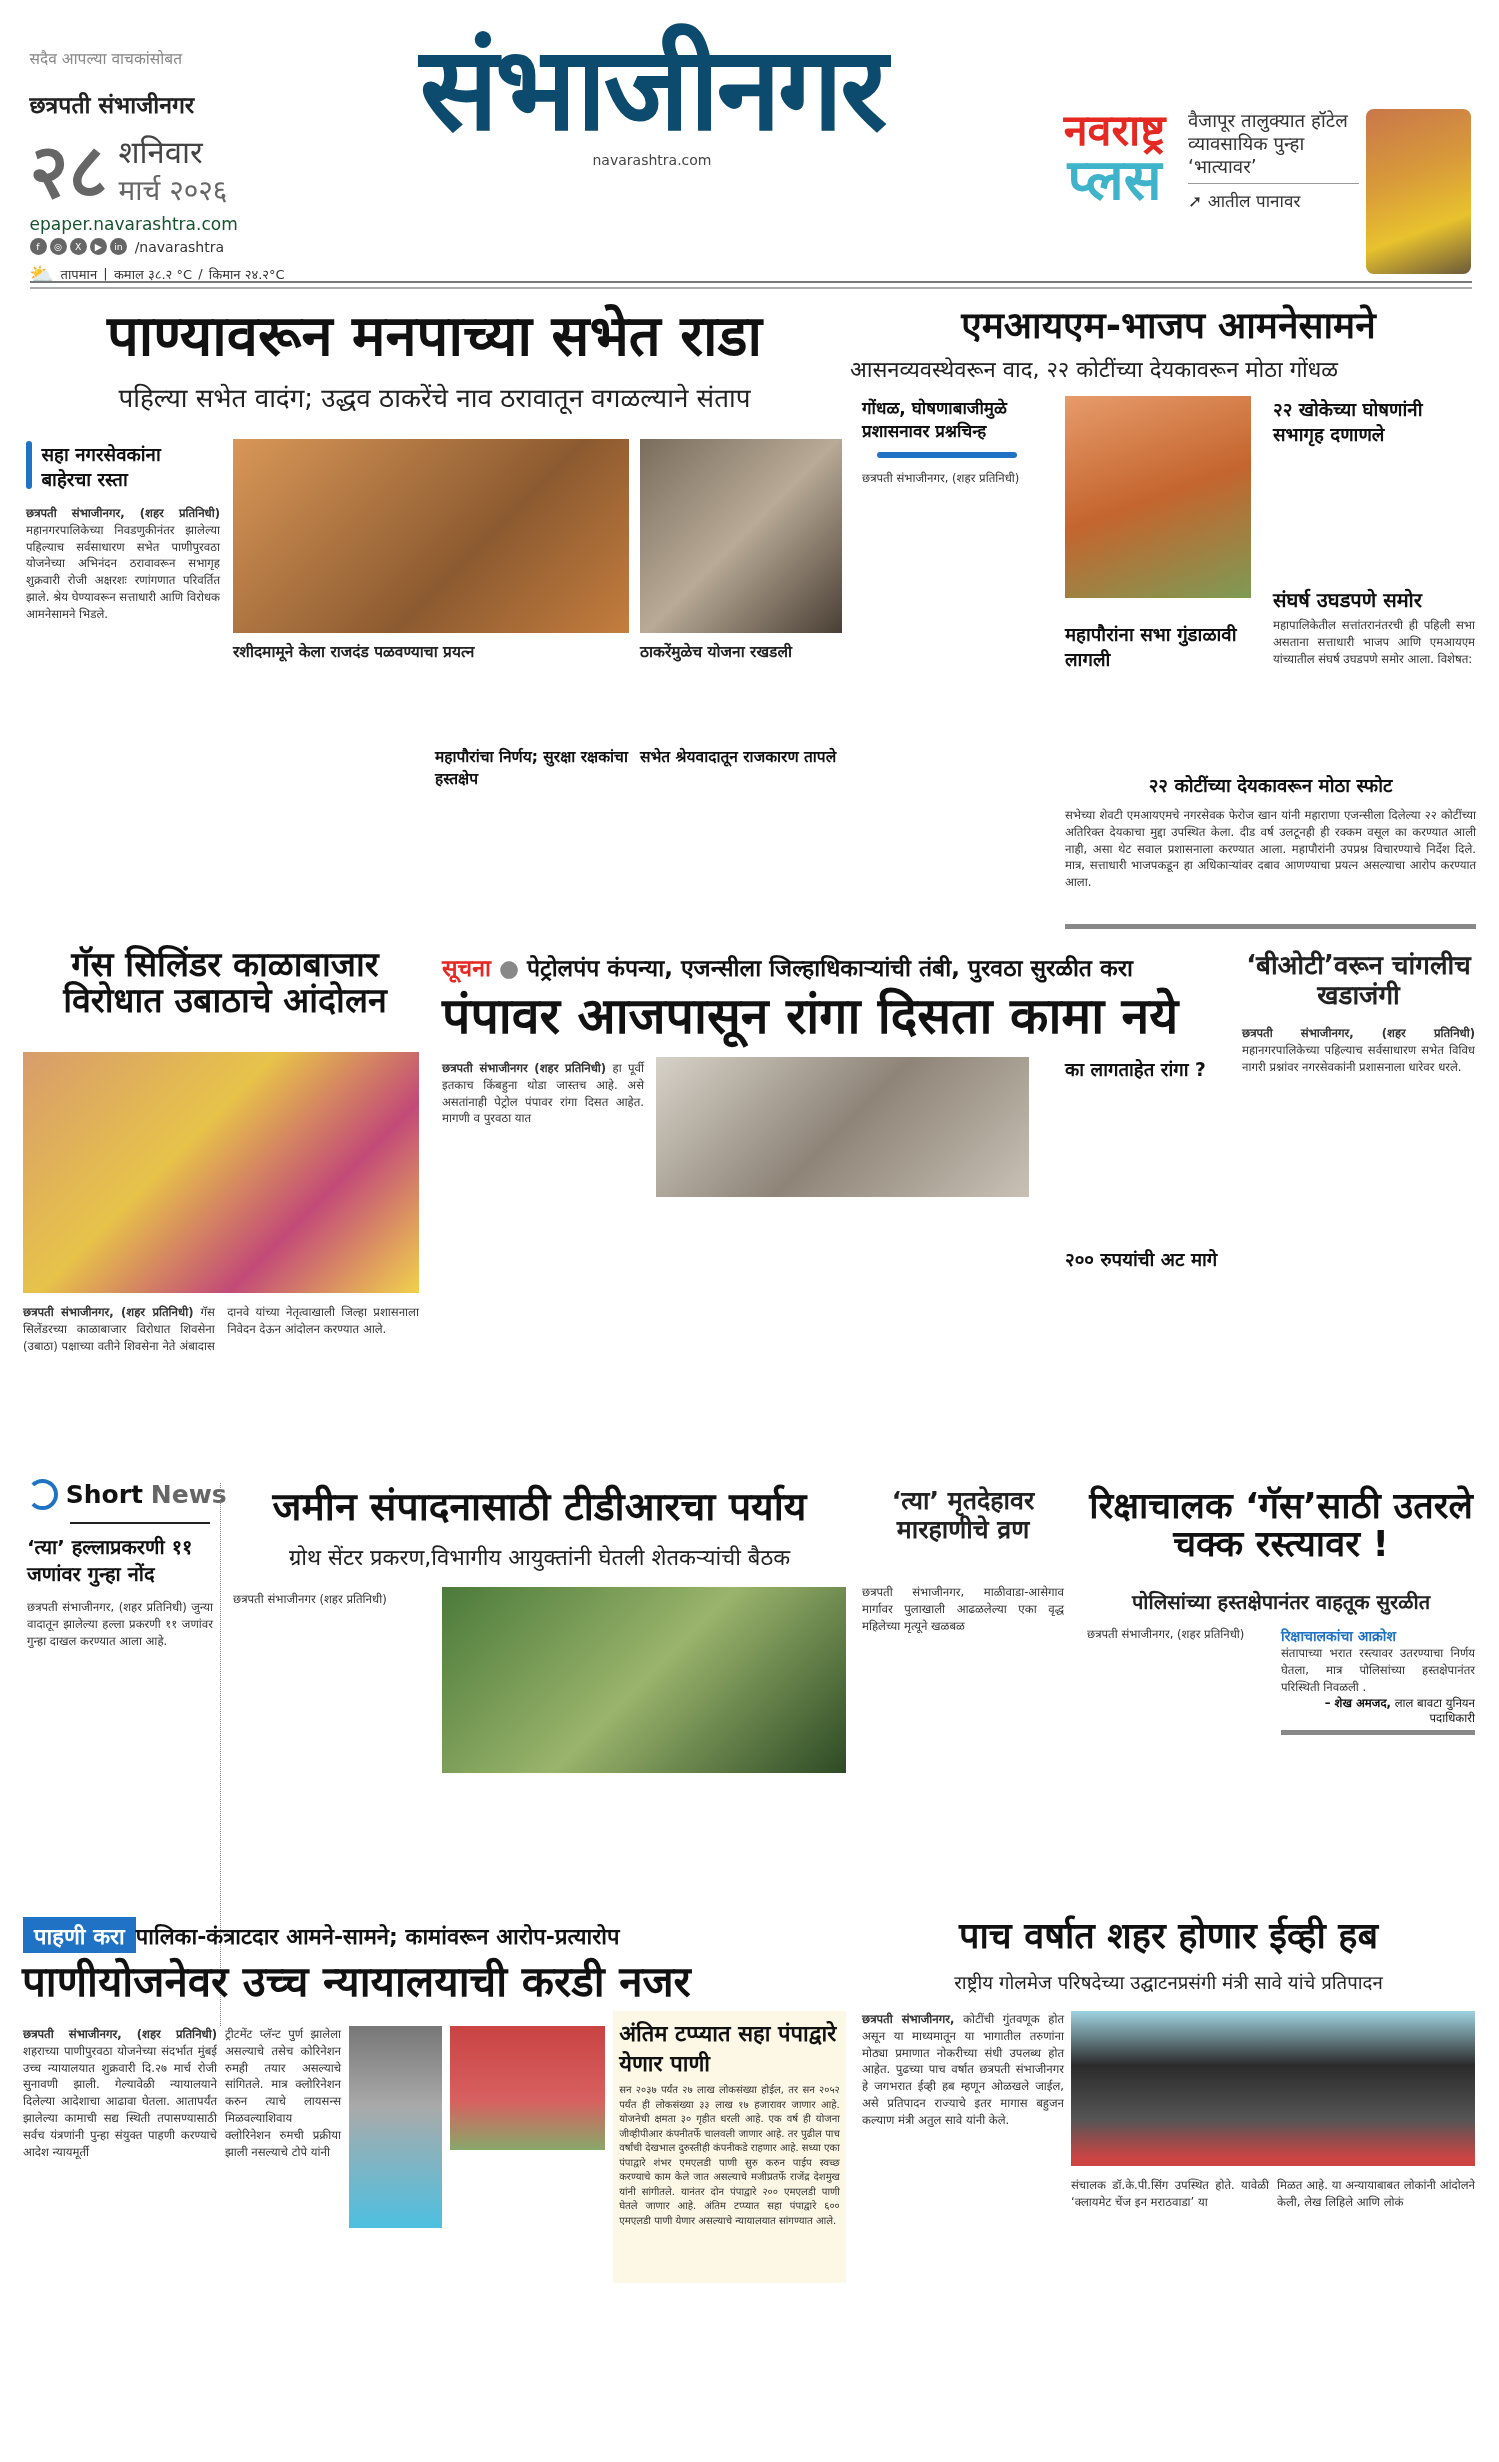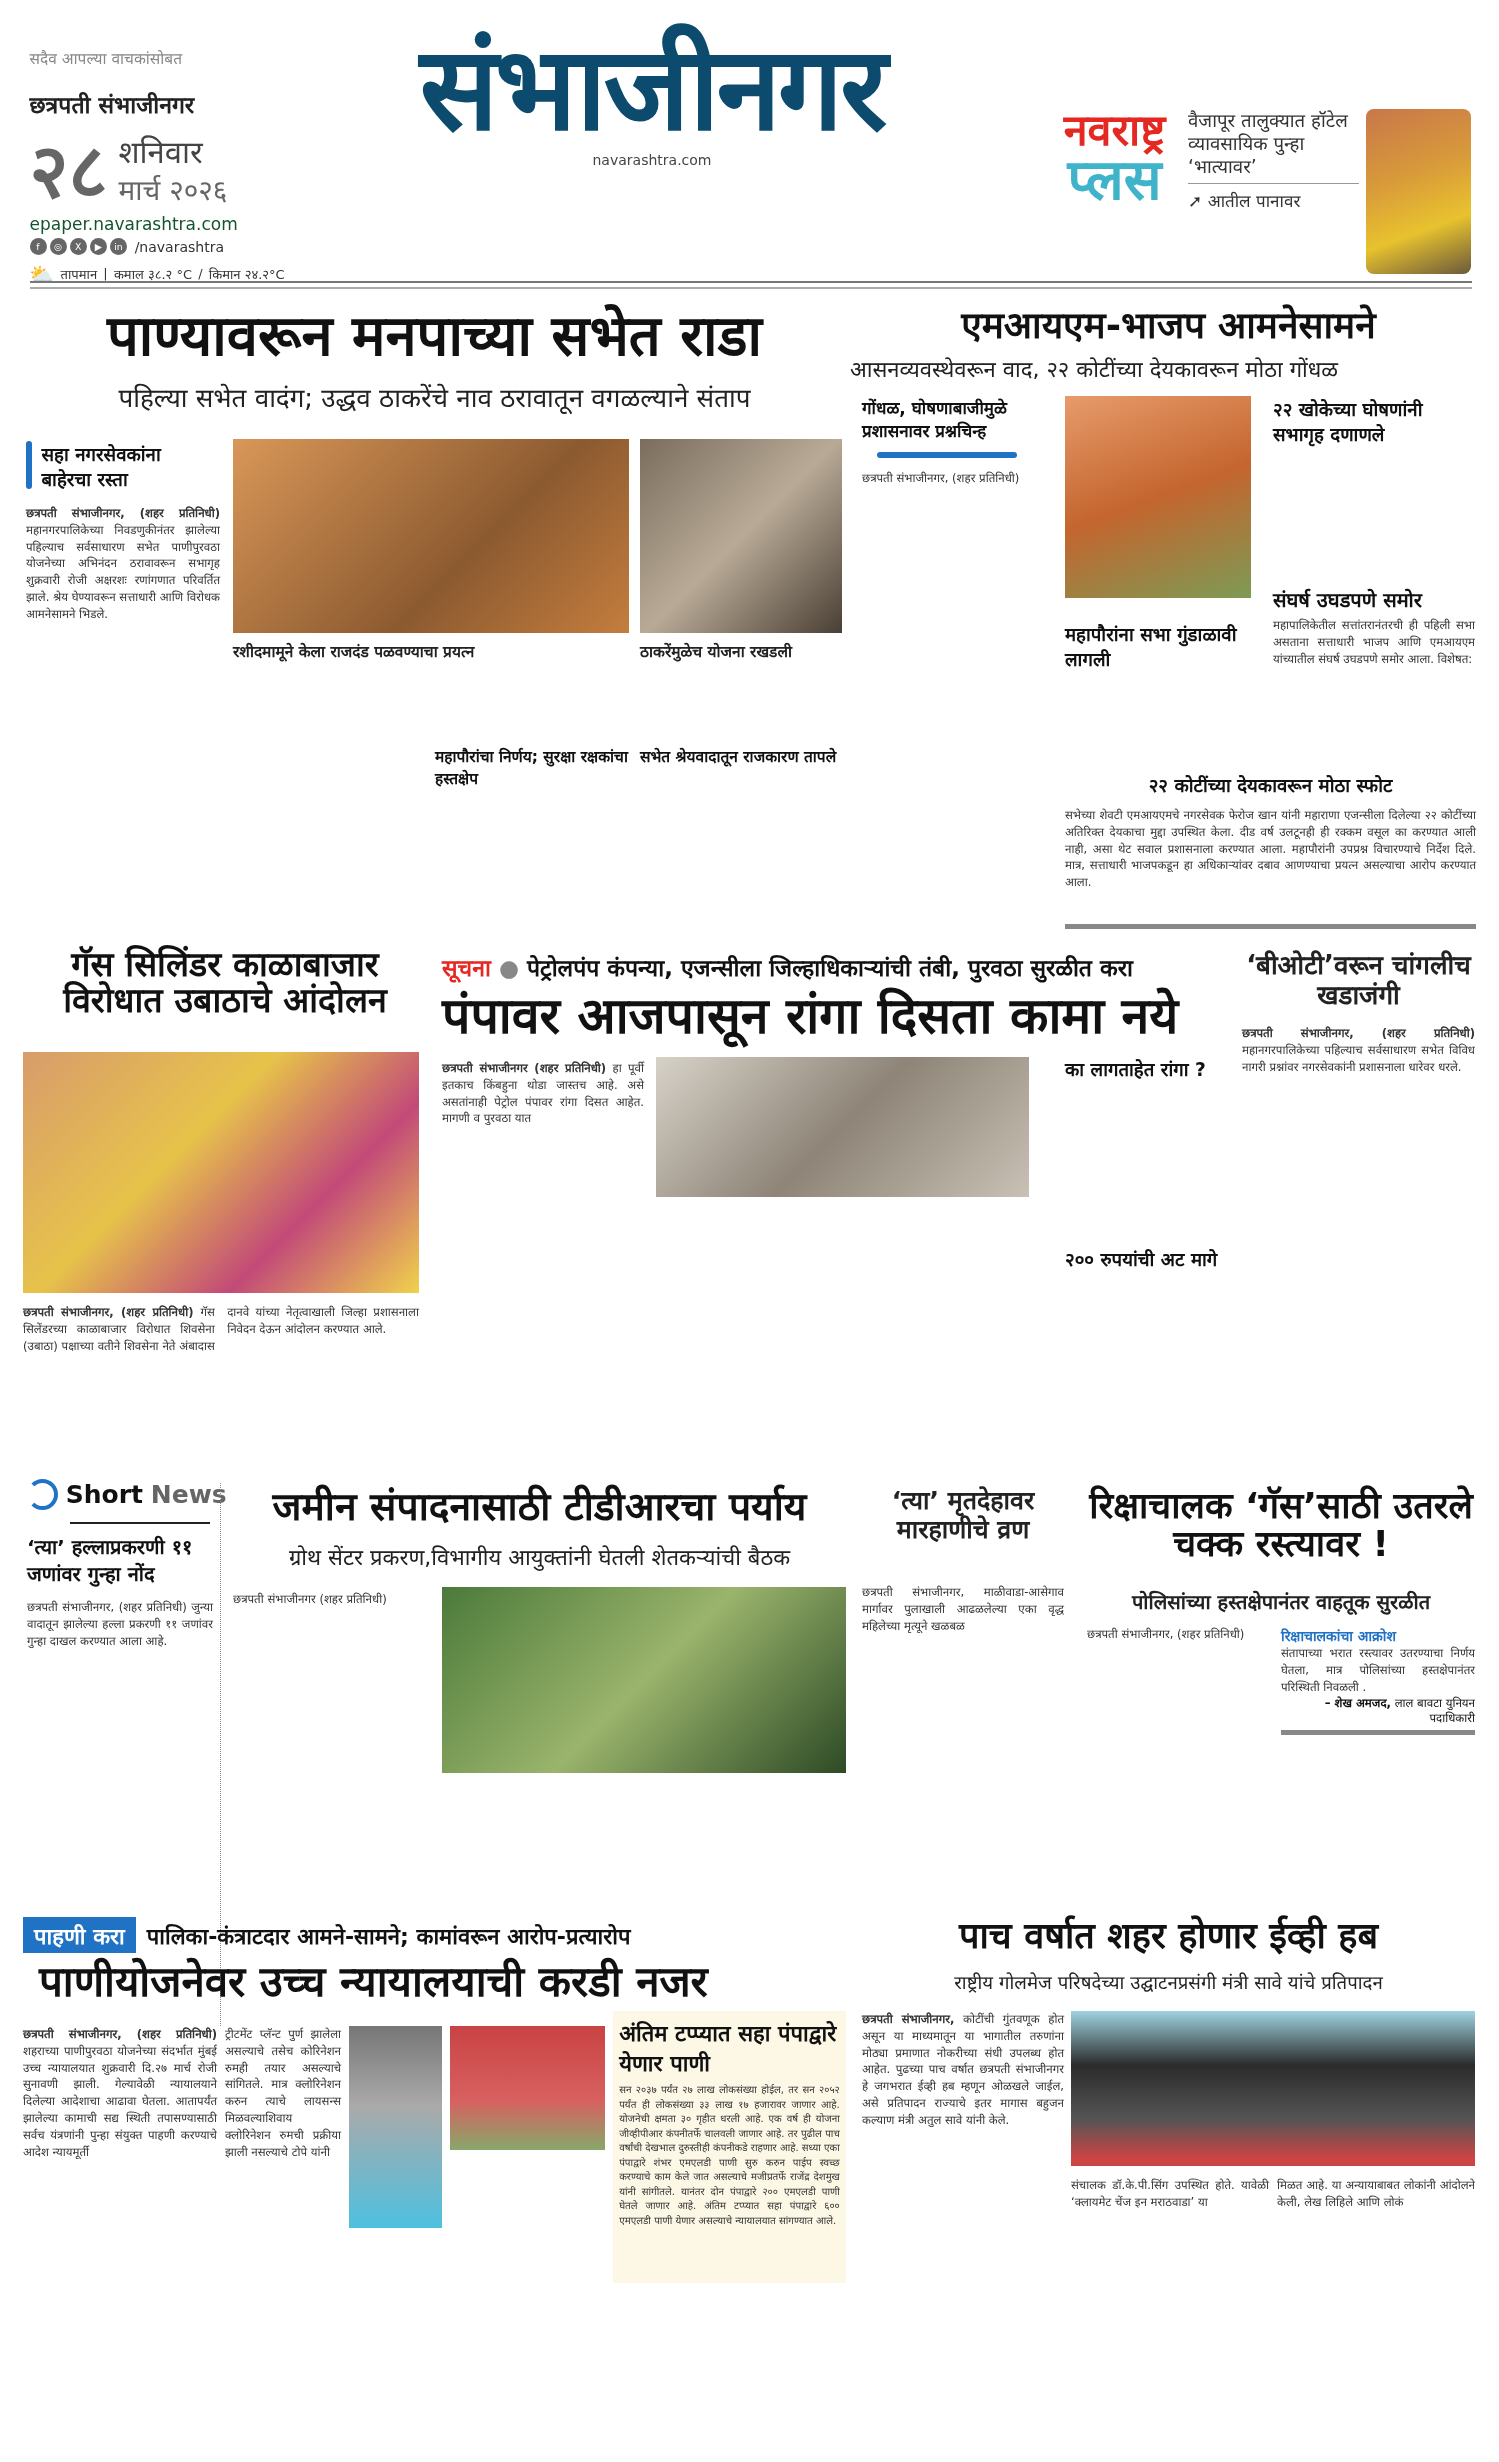--- a/index.html
+++ b/index.html
@@ -169,25 +169,25 @@
 <div class="abs h1" style="left:1087px;top:1487px;width:388px;font-size:36px;text-align:center;font-weight:bold">रिक्षाचालक ‘गॅस’साठी उतरले चक्क रस्त्यावर !</div>
 <div class="abs h2" style="left:1087px;top:1591px;width:388px;font-size:20px;text-align:center;font-weight:bold">पोलिसांच्या हस्तक्षेपानंतर वाहतूक सुरळीत</div>
 <div class="abs body-text" style="left:1087px;top:1626px;width:186px">छत्रपती संभाजीनगर, (शहर प्रतिनिधी)</div>
 <div class="abs" style="left:1281px;top:1626px;width:194px">
   <div style="font-size:14px;font-weight:bold;color:#1f72c4">रिक्षाचालकांचा आक्रोश</div>
   <div class="body-text">संतापाच्या भरात रस्त्यावर उतरण्याचा निर्णय घेतला, मात्र पोलिसांच्या हस्तक्षेपानंतर परिस्थिती निवळली .</div>
   <div style="font-size:11.6px;text-align:right"><b>– शेख अमजद,</b> <span>लाल बावटा युनियन पदाधिकारी</span></div>
   <div class="hr-gray" style="margin-top:4.7px"></div>
 </div>
 
-<div class="abs" style="left:23px;top:1917px;display:flex;align-items:center;gap:11px;width:823px">
+<div class="abs" style="left:23px;top:1917px;display:flex;align-items:center;width:823px">
   <span class="tab-label">पाहणी करा</span>
   <span style="font-size:22px;font-weight:bold">पालिका-कंत्राटदार आमने-सामने; कामांवरून आरोप-प्रत्यारोप</span>
 </div>
-<div class="abs h1" style="left:39px;top:1960px;width:823px;font-size:42px;font-weight:bold">पाणीयोजनेवर उच्च न्यायालयाची करडी नजर</div>
+<div class="abs h1" style="left:22px;top:1960px;width:823px;font-size:42px;font-weight:bold">पाणीयोजनेवर उच्च न्यायालयाची करडी नजर</div>
 <div class="abs body-text" style="left:23px;top:2026px;width:194px">
   <b>छत्रपती संभाजीनगर, (शहर प्रतिनिधी)</b> <span>शहराच्या पाणीपुरवठा योजनेच्या संदर्भात मुंबई उच्च न्यायालयात शुक्रवारी दि.२७ मार्च रोजी सुनावणी झाली. गेल्यावेळी न्यायालयाने दिलेल्या आदेशाचा आढावा घेतला. आतापर्यंत झालेल्या कामाची सद्य स्थिती तपासण्यासाठी सर्वच यंत्रणांनी पुन्हा संयुक्त पाहणी करण्याचे आदेश न्यायमूर्ती</span>
 </div>
 <div class="abs body-text" style="left:225px;top:2026px;width:116px">ट्रीटमेंट प्लॅन्ट पुर्ण झालेला असल्याचे तसेच कोरिनेशन रुमही तयार असल्याचे सांगितले. मात्र क्लोरिनेशन करुन त्याचे लायसन्स मिळवल्याशिवाय क्लोरिनेशन रुमची प्रक्रीया झाली नसल्याचे टोपे यांनी</div>
 <div class="abs" style="left:349px;top:2026px;width:93px;height:202px;background:linear-gradient(180deg,#777,#aaa 40%,#4dc0e0)"></div>
 <div class="abs" style="left:450px;top:2026px;width:155px;height:124px;background:linear-gradient(180deg,#c94343,#d86060 60%,#88a86a)"></div>
 <div class="abs yellow-box" style="left:613px;top:2011px;width:233px;height:272px;padding:6.2px">
   <div style="font-size:22px;font-weight:bold">अंतिम टप्प्यात सहा पंपाद्वारे येणार पाणी</div>
   <div class="body-text" style="font-size:10px;margin-top:6.2px">सन २०३७ पर्यंत २७ लाख लोकसंख्या होईल, तर सन २०५२ पर्यंत ही लोकसंख्या ३३ लाख १७ हजारावर जाणार आहे. योजनेची क्षमता ३० गृहीत धरली आहे. एक वर्ष ही योजना जीव्हीपीआर कंपनीतर्फे चालवली जाणार आहे. तर पुढील पाच वर्षांची देखभाल दुरुस्तीही कंपनीकडे राहणार आहे. सध्या एका पंपाद्वारे शंभर एमएलडी पाणी सुरु करुन पाईप स्वच्छ करण्याचे काम केले जात असल्याचे मजीप्रतर्फे राजेंद्र देशमुख यांनी सांगीतले. यानंतर दोन पंपाद्वारे २०० एमएलडी पाणी घेतले जाणार आहे. अंतिम टप्प्यात सहा पंपाद्वारे ६०० एमएलडी पाणी येणार असल्याचे न्यायालयात सांगण्यात आले.</div>
 </div>

